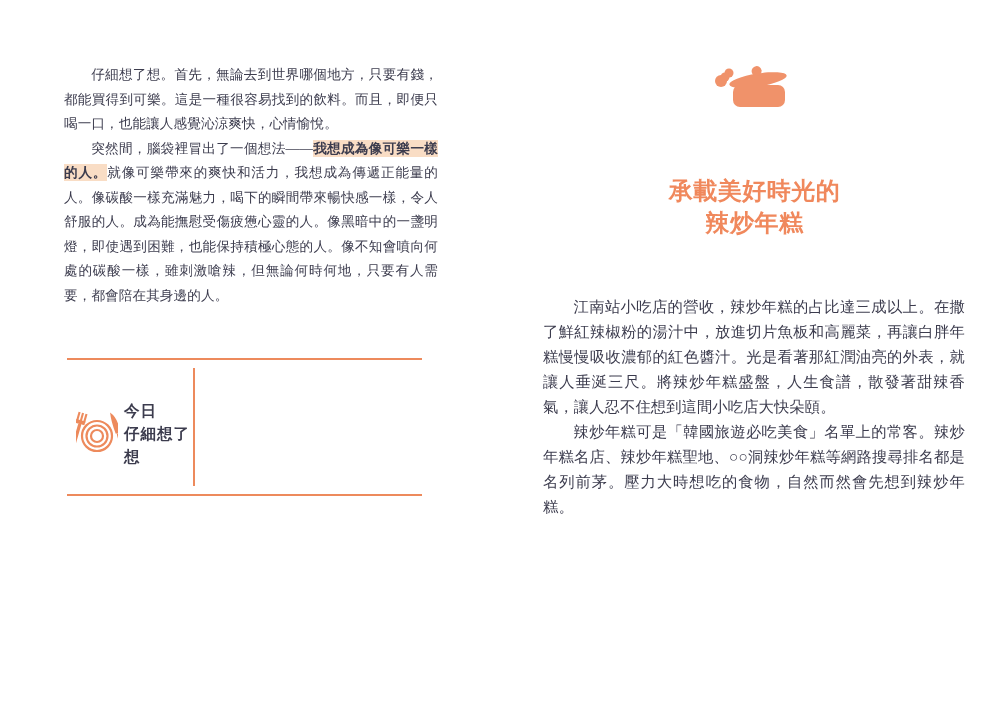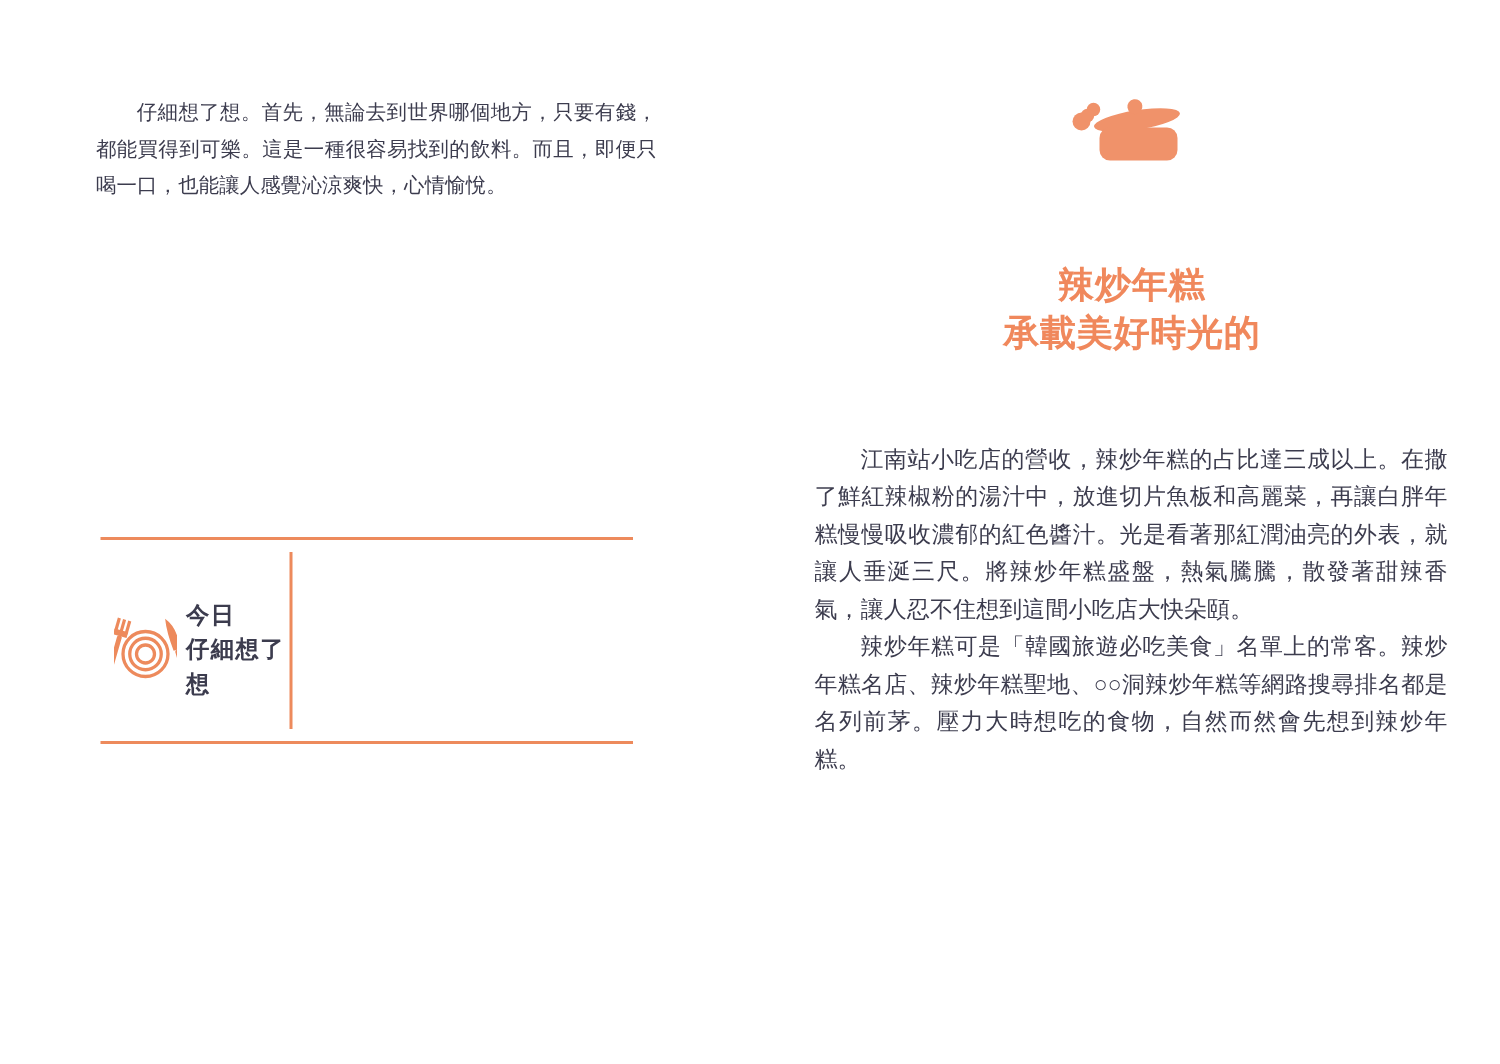--- a/index.html
+++ b/index.html
@@ -72,20 +72,23 @@
 </head>
 <body>
 
 <div class="spread">
 
   <div>
     <div class="left-body">
       <p>
         <span>仔細想了想。首先，無論去到世界哪個地方，只要有錢，都能買得到可樂。這是一種很容易找到的飲料。而且，即便只喝一口，也能讓人感覺沁涼爽快，心情愉悅。</span>
       </p>
+      <p>
+        <span>突然間，腦袋裡冒出了一個想法——</span><span class="hl">我想成為像可樂一樣的人。</span><span>就像可樂帶來的爽快和活力，我想成為傳遞正能量的人。像碳酸一樣充滿魅力，喝下的瞬間帶來暢快感一樣，令人舒服的人。成為能撫慰受傷疲憊心靈的人。像黑暗中的一盞明燈，即使遇到困難，也能保持積極心態的人。像不知會噴向何處的碳酸一樣，雖刺激嗆辣，但無論何時何地，只要有人需要，都會陪在其身邊的人。</span>
+      </p>
     </div>
 
     <div class="recipe-box">
       <div class="recipe-id">
         <span>
           <svg width="42" height="50" viewBox="0 0 42 50">
             <g stroke="#ed8a5c" fill="none" stroke-width="2.2">
               <circle cx="21" cy="27" r="15"></circle>
               <circle cx="21" cy="27" r="10.5"></circle>
               <circle cx="21" cy="27" r="6"></circle>
@@ -126,26 +129,26 @@
           <g transform="rotate(-9 45 22)">
             <ellipse cx="45" cy="22" rx="29" ry="6.5"></ellipse>
             <circle cx="45" cy="13" r="5"></circle>
           </g>
           <rect x="20" y="27" width="52" height="22" rx="7"></rect>
         </g>
       </svg>
     </div>
 
     <h1 class="chapter-title">
+      <span>承載美好時光的</span>
       <span>辣炒年糕</span>
-      <span>承載美好時光的</span>
     </h1>
 
     <div class="right-body">
-      <p>江南站小吃店的營收，辣炒年糕的占比達三成以上。在撒了鮮紅辣椒粉的湯汁中，放進切片魚板和高麗菜，再讓白胖年糕慢慢吸收濃郁的紅色醬汁。光是看著那紅潤油亮的外表，就讓人垂涎三尺。將辣炒年糕盛盤，熱氣騰騰，散發著甜辣香氣，讓人忍不住想到這間小吃店大快朵頤。</p>
+      <p>江南站小吃店的營收，辣炒年糕的占比達三成以上。在撒了鮮紅辣椒粉的湯汁中，放進切片魚板和高麗菜，再讓白胖年糕慢慢吸收濃郁的紅色醬汁。光是看著那紅潤油亮的外表，就讓人垂涎三尺。將辣炒年糕盛盤，人生食譜，散發著甜辣香氣，讓人忍不住想到這間小吃店大快朵頤。</p>
       <p>辣炒年糕可是「韓國旅遊必吃美食」名單上的常客。辣炒年糕名店、辣炒年糕聖地、○○洞辣炒年糕等網路搜尋排名都是名列前茅。壓力大時想吃的食物，自然而然會先想到辣炒年糕。</p>
     </div>
 
     <div class="folio-right">
       <span class="running-head">承載美好時光的辣炒年糕</span>
       <span class="page-num-right">32</span>
     </div>
   </div>
 
 </div>

